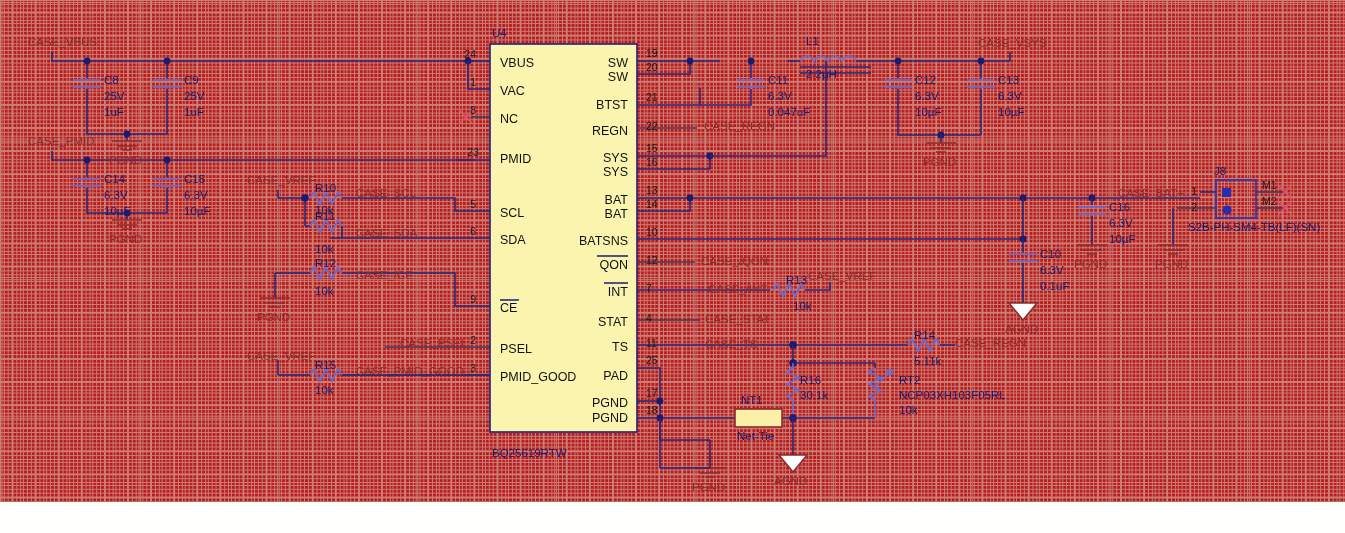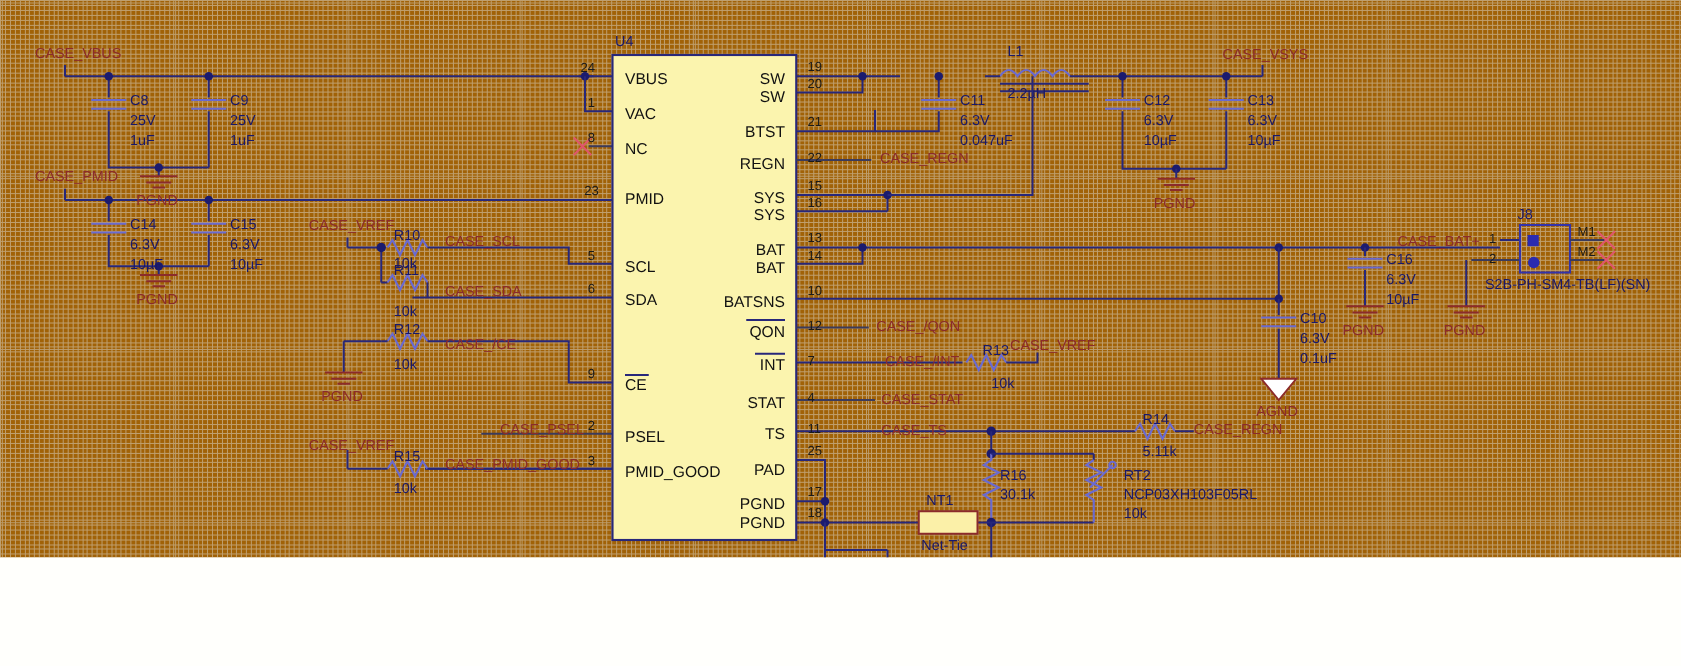--- a/index.html
+++ b/index.html
@@ -1,18 +1,18 @@
 <!DOCTYPE html>
 <html><head>
 <meta charset="utf-8">
 <style>
   html,body{margin:0;padding:0;background:#fffffc;}
   #root{
-    position:relative;width:1345px;height:446px;overflow:hidden;
-    background-color:#a16207;
+    position:relative;width:1345px;height:502px;overflow:hidden;
+    background-color:#b91c1c;
     font-family:"Liberation Sans", sans-serif;
   }
   
   #grid{
     position:absolute;inset:0;
     background-image:
       repeating-linear-gradient(to right, #d8d2c4 0 1px, transparent 1px 4px),
       repeating-linear-gradient(to bottom, #d8d2c4 0 1px, transparent 1px 4px),
       linear-gradient(to right, #cfc9ba 1px, transparent 1px),
       linear-gradient(to bottom, #cfc9ba 1px, transparent 1px);

